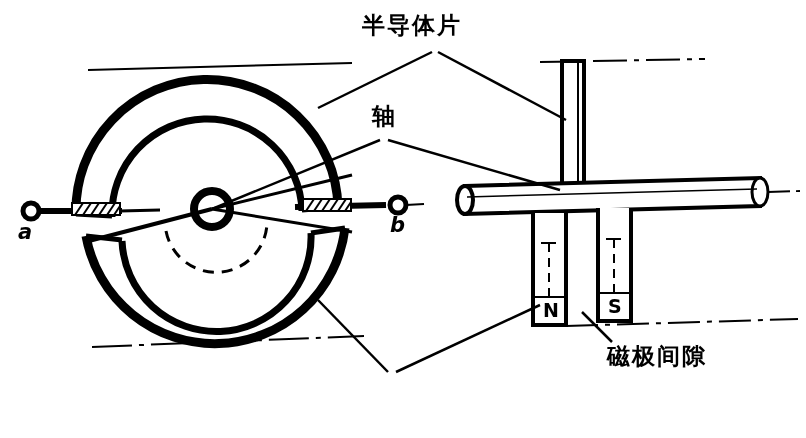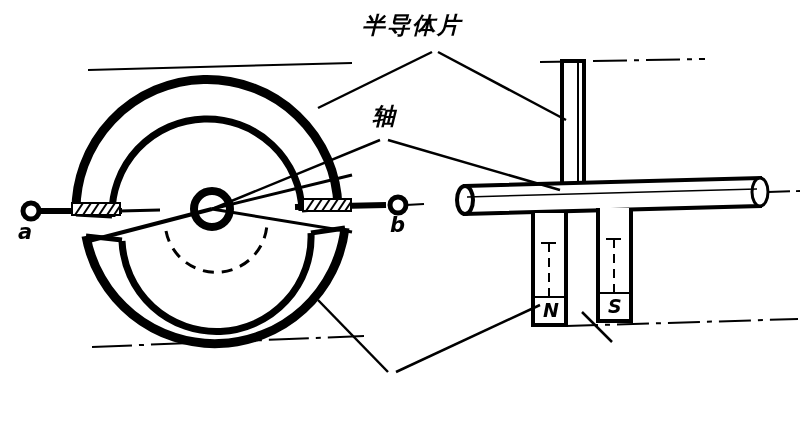--- a/index.html
+++ b/index.html
@@ -21,21 +21,20 @@
     left: 0;
     width: 806px;
     height: 438px;
   }
   .lbl {
     position: absolute;
     color: #000000;
     font-family: "DejaVu Sans", sans-serif;
     white-space: nowrap;
     line-height: 1;
-    font-style: italic;
   }
   .cn-label {
     font-size: 23px;
     letter-spacing: 2px;
     font-weight: 600;
   }
   .term-label {
     font-size: 21px;
     font-style: italic;
     font-weight: 600;
@@ -179,20 +178,21 @@
       <line x1="612" y1="342" x2="582" y2="312" stroke="#000" stroke-width="2.5"></line>
     </g>
 
   </svg>
 
   <div class="lbl cn-label" style="left:362px; top:14px;">半导体片</div>
 
   <div class="lbl cn-label" style="left:372px; top:105px;">轴</div>
 
 
+  <div class="lbl cn-label" style="left:607px; top:345px;">磁极间隙</div>
 
   <div class="lbl term-label" style="left:18px; top:222px;">a</div>
 
   <div class="lbl term-label" style="left:390px; top:215px;">b</div>
 
   <div class="lbl pole-label" style="left:543px; top:301px;">N</div>
 
   <div class="lbl pole-label" style="left:608px; top:297px;">S</div>
 
 </div>

